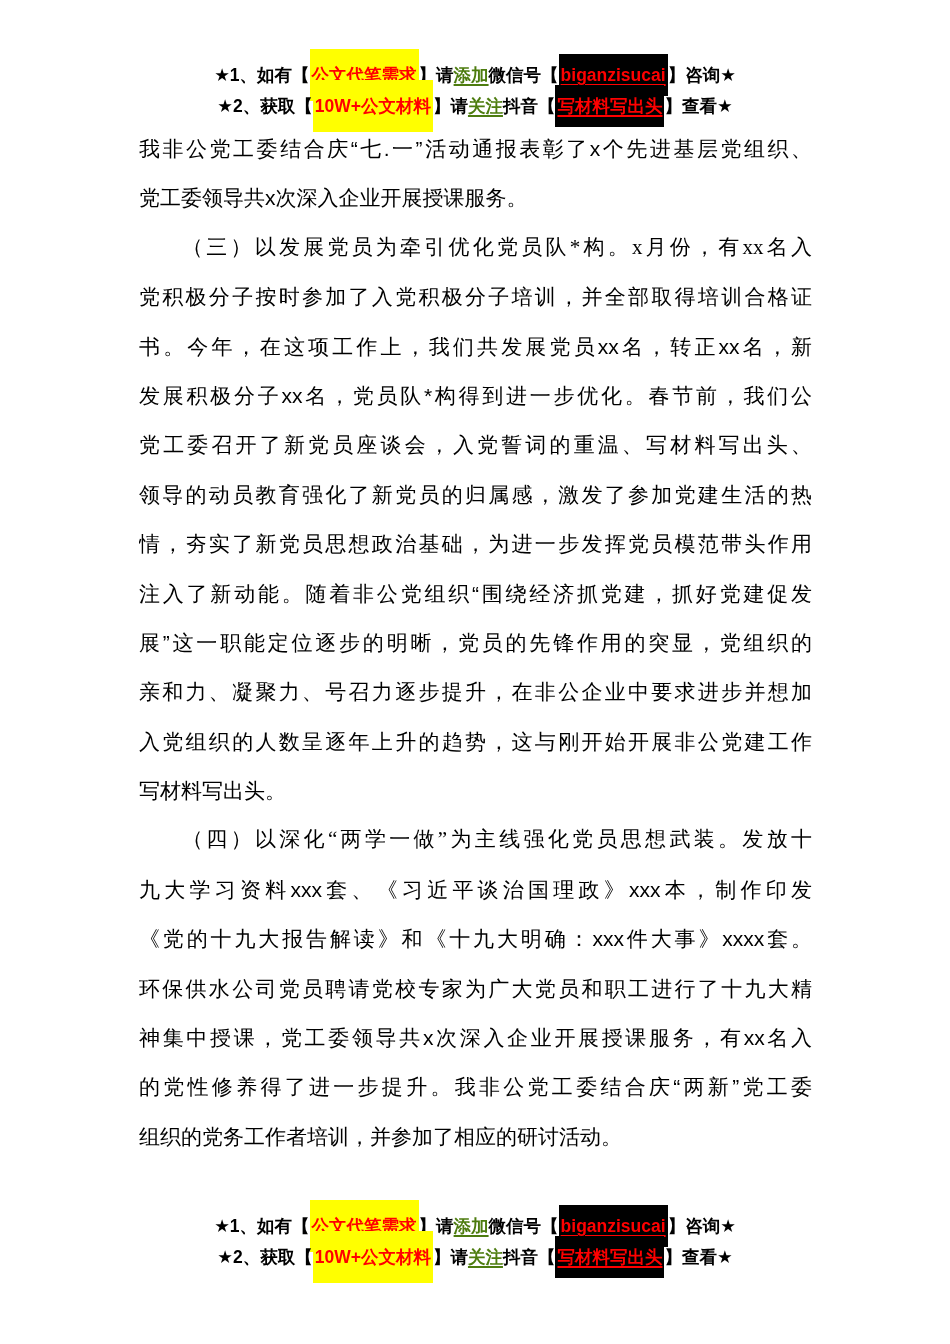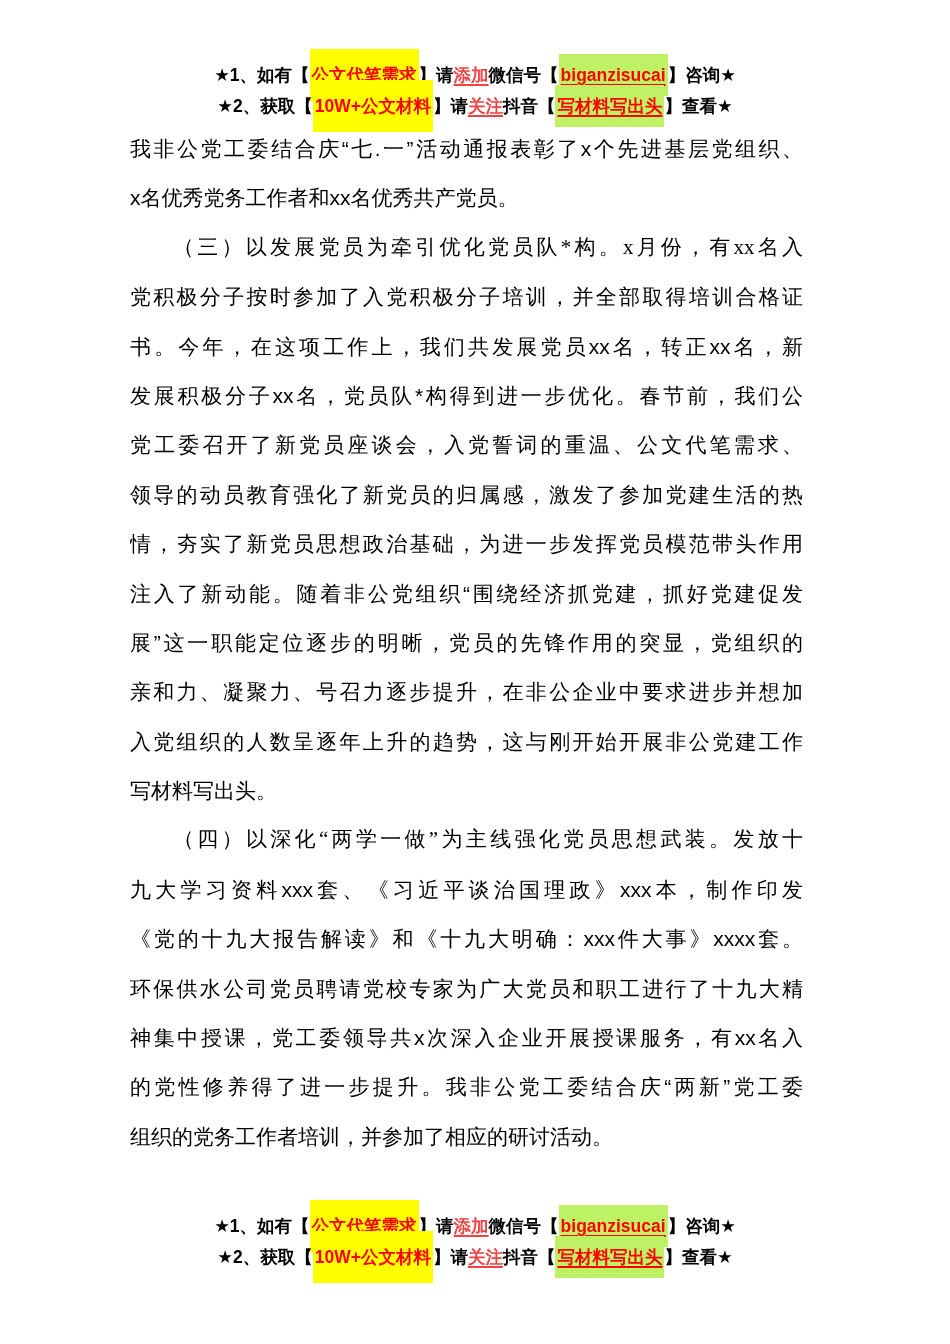--- a/index.html
+++ b/index.html
@@ -26,37 +26,37 @@
   }
   .banner-top { top: 60px; }
   .banner-bottom { top: 1211px; }
   .seg-b { color: #000000; }
   .seg-hl {
     color: #ff0000;
     background: #ffff00;
     padding: 16px 2px;
   }
   .seg-bu {
-    color: #ef4444;
+    color: #4d7c0f;
     text-decoration: underline;
     text-decoration-thickness: 1.5px;
     text-underline-offset: 3px;
   }
   .seg-hlu {
     color: #ff0000;
-    background: #bef264;
+    background: #000000;
     padding: 11px 2px;
     text-decoration: underline;
     text-decoration-thickness: 1.5px;
     text-underline-offset: 3px;
   }
   
   .doc {
     position: absolute;
-    left: 130px; top: 124px;
+    left: 139px; top: 124px;
     width: 673px;
     font-size: 21px;
     color: #000000;
     font-weight: 400;
   }
   .para { margin: 0; }
   .line {
     height: 49.4px;
     line-height: 49.4px;
     text-align: justify;
@@ -73,28 +73,28 @@
 <body>
 
 <div class="page">
   <div class="banner banner-top">
       <div class="banner-line"><span class="seg-b">★1、如有【</span><span class="seg-hl">公文代笔需求</span><span class="seg-b">】请</span><span class="seg-bu">添加</span><span class="seg-b">微信号【</span><span class="seg-hlu">biganzisucai</span><span class="seg-b">】咨询★</span></div>
       <div class="banner-line"><span class="seg-b">★2、获取【</span><span class="seg-hl">10W+公文材料</span><span class="seg-b">】请</span><span class="seg-bu">关注</span><span class="seg-b">抖音【</span><span class="seg-hlu">写材料写出头</span><span class="seg-b">】查看★</span></div>
     </div>
   <div class="doc">
       <div class="para">
         <div class="line">我非公党工委结合庆“七.一”活动通报表彰了x个先进基层党组织、</div>
-        <div class="line last">x名优秀党务工作者和xx名优秀共产党员。</div>
+        <div class="line last">党工委领导共x次深入企业开展授课服务。</div>
       </div>
       <div class="para">
         <div class="line indent">（三）以发展党员为牵引优化党员队*构。x月份，有xx名入</div>
         <div class="line">党积极分子按时参加了入党积极分子培训，并全部取得培训合格证</div>
         <div class="line">书。今年，在这项工作上，我们共发展党员xx名，转正xx名，新</div>
         <div class="line">发展积极分子xx名，党员队*构得到进一步优化。春节前，我们公</div>
-        <div class="line">党工委召开了新党员座谈会，入党誓词的重温、公文代笔需求、</div>
+        <div class="line">党工委召开了新党员座谈会，入党誓词的重温、写材料写出头、</div>
         <div class="line">领导的动员教育强化了新党员的归属感，激发了参加党建生活的热</div>
         <div class="line">情，夯实了新党员思想政治基础，为进一步发挥党员模范带头作用</div>
         <div class="line">注入了新动能。随着非公党组织“围绕经济抓党建，抓好党建促发</div>
         <div class="line">展”这一职能定位逐步的明晰，党员的先锋作用的突显，党组织的</div>
         <div class="line">亲和力、凝聚力、号召力逐步提升，在非公企业中要求进步并想加</div>
         <div class="line">入党组织的人数呈逐年上升的趋势，这与刚开始开展非公党建工作</div>
         <div class="line last">写材料写出头。</div>
       </div>
       <div class="para">
         <div class="line indent">（四）以深化“两学一做”为主线强化党员思想武装。发放十</div>

